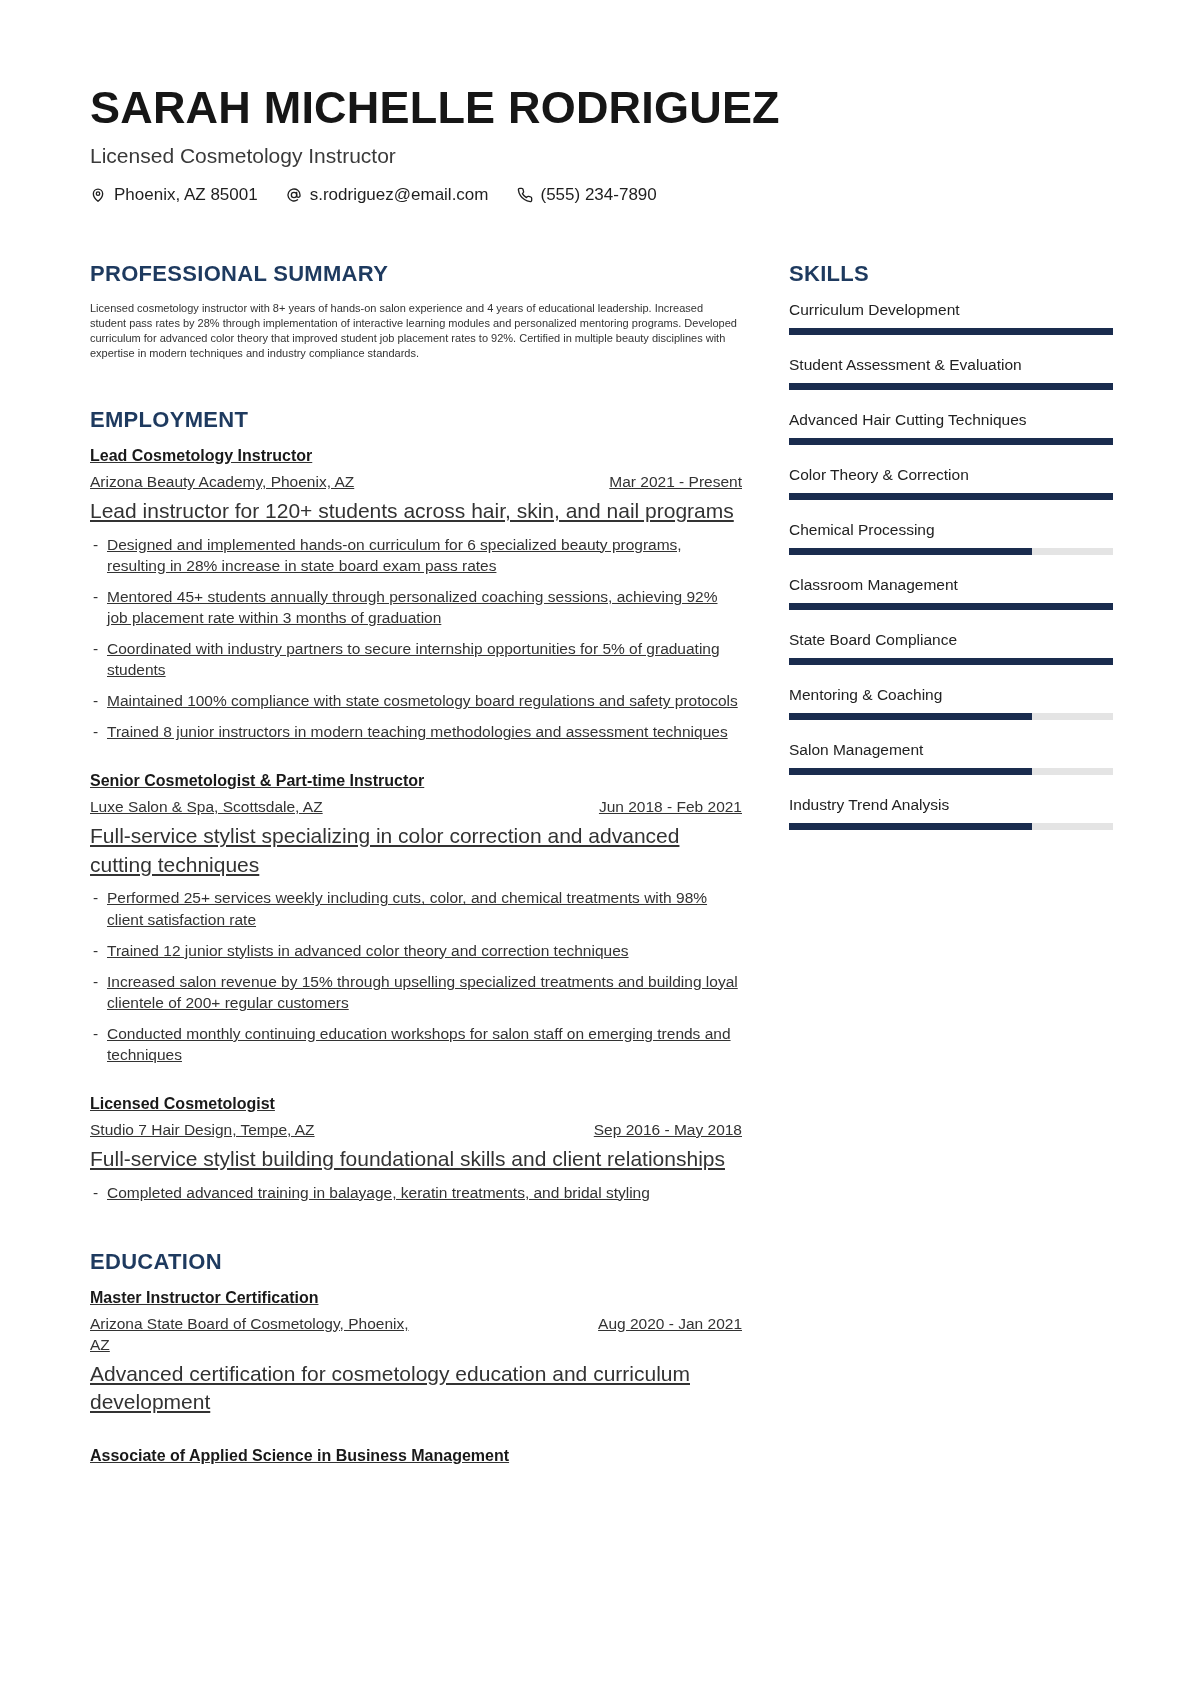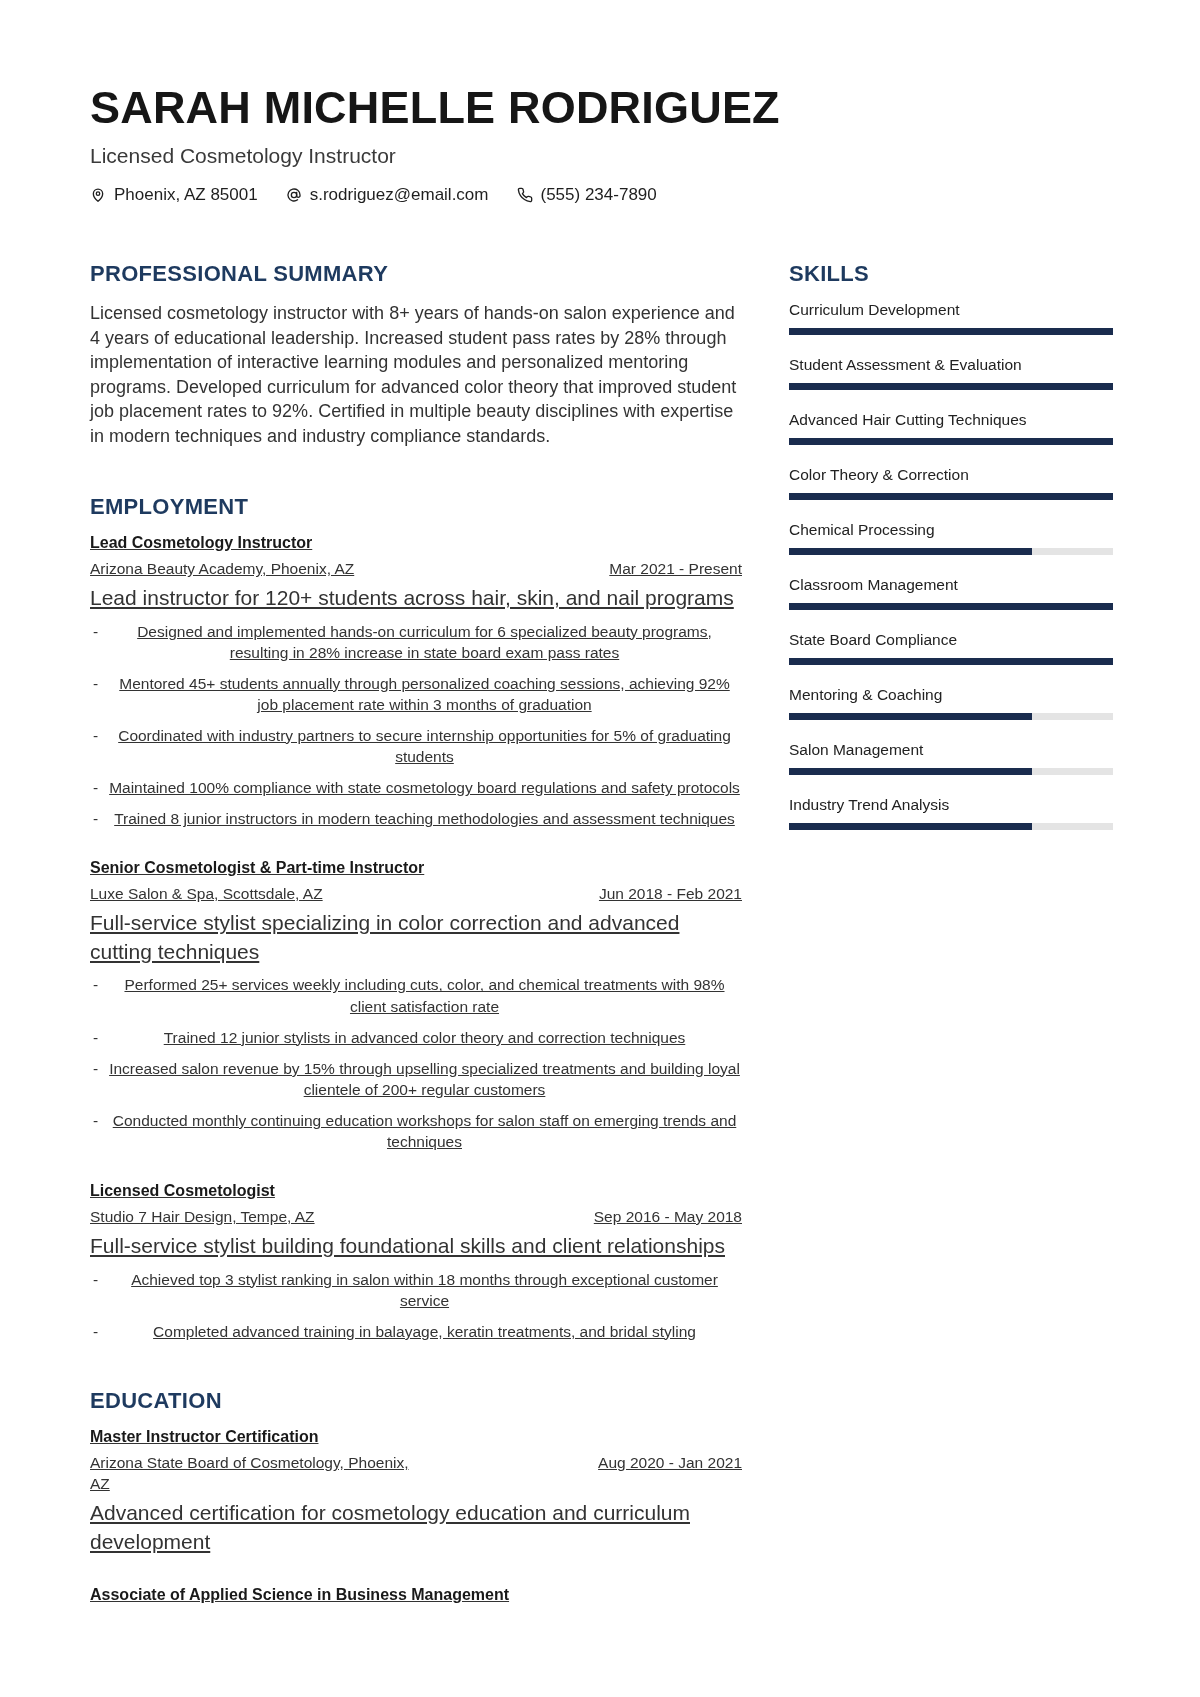--- a/index.html
+++ b/index.html
@@ -52,21 +52,21 @@
   .section { margin-bottom: 46px; }
   .section-heading {
     font-size: 22px;
     font-weight: 700;
     color: #1e3a5f;
     letter-spacing: 0.3px;
     margin: 0 0 14px 0;
   }
   
   .summary-text {
-    font-size: 18px;
+    font-size: 11px;
     line-height: 1.36;
     color: #333333;
     margin: 0;
   }
   
   .entry { margin-bottom: 30px; text-decoration: underline; }
   .entry-title {
     font-size: 16px;
     font-weight: 700;
     color: #191919;
@@ -91,21 +91,20 @@
     margin: 0 0 8px 0;
   }
   .bullets { list-style: none; margin: 0; padding: 0; }
   .bullets li {
     position: relative;
     padding-left: 17px;
     margin: 0 0 10px 0;
     font-size: 15.5px;
     line-height: 1.36;
     color: #333333;
-    text-align: center;
   }
   .bullets li::before {
     content: "-";
     position: absolute;
     left: 3px;
     top: 0;
   }
   
   .skill-item { margin-bottom: 21px; }
   .skill-label {
@@ -204,21 +203,20 @@
               </ul>
             </div>
             <div class="entry">
               <div class="entry-title">Licensed Cosmetologist</div>
               <div class="entry-meta">
                 <span class="entry-company">Studio 7 Hair Design, Tempe, AZ</span>
                 <span class="entry-dates">Sep 2016 - May 2018</span>
               </div>
               <p class="entry-desc">Full-service stylist building foundational skills and client relationships</p>
               <ul class="bullets">
-                <li>Achieved top 3 stylist ranking in salon within 18 months through exceptional customer service</li>
                 <li>Completed advanced training in balayage, keratin treatments, and bridal styling</li>
               </ul>
             </div>
           </div>
       </section>
 
       <section class="section">
         <h2 class="section-heading">EDUCATION</h2>
         <div>
 

